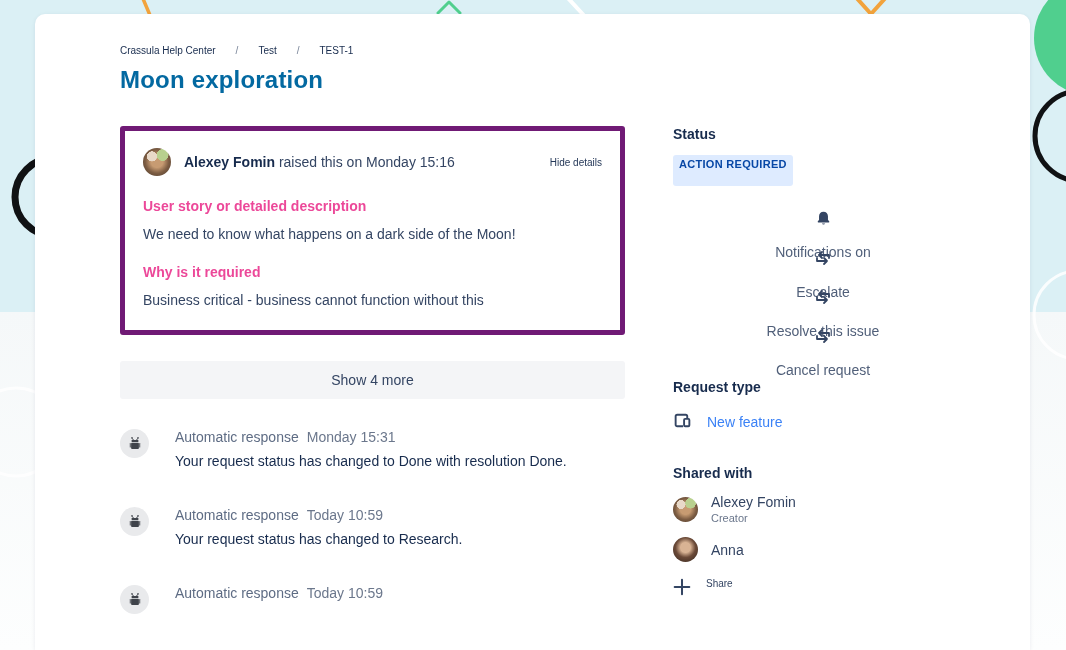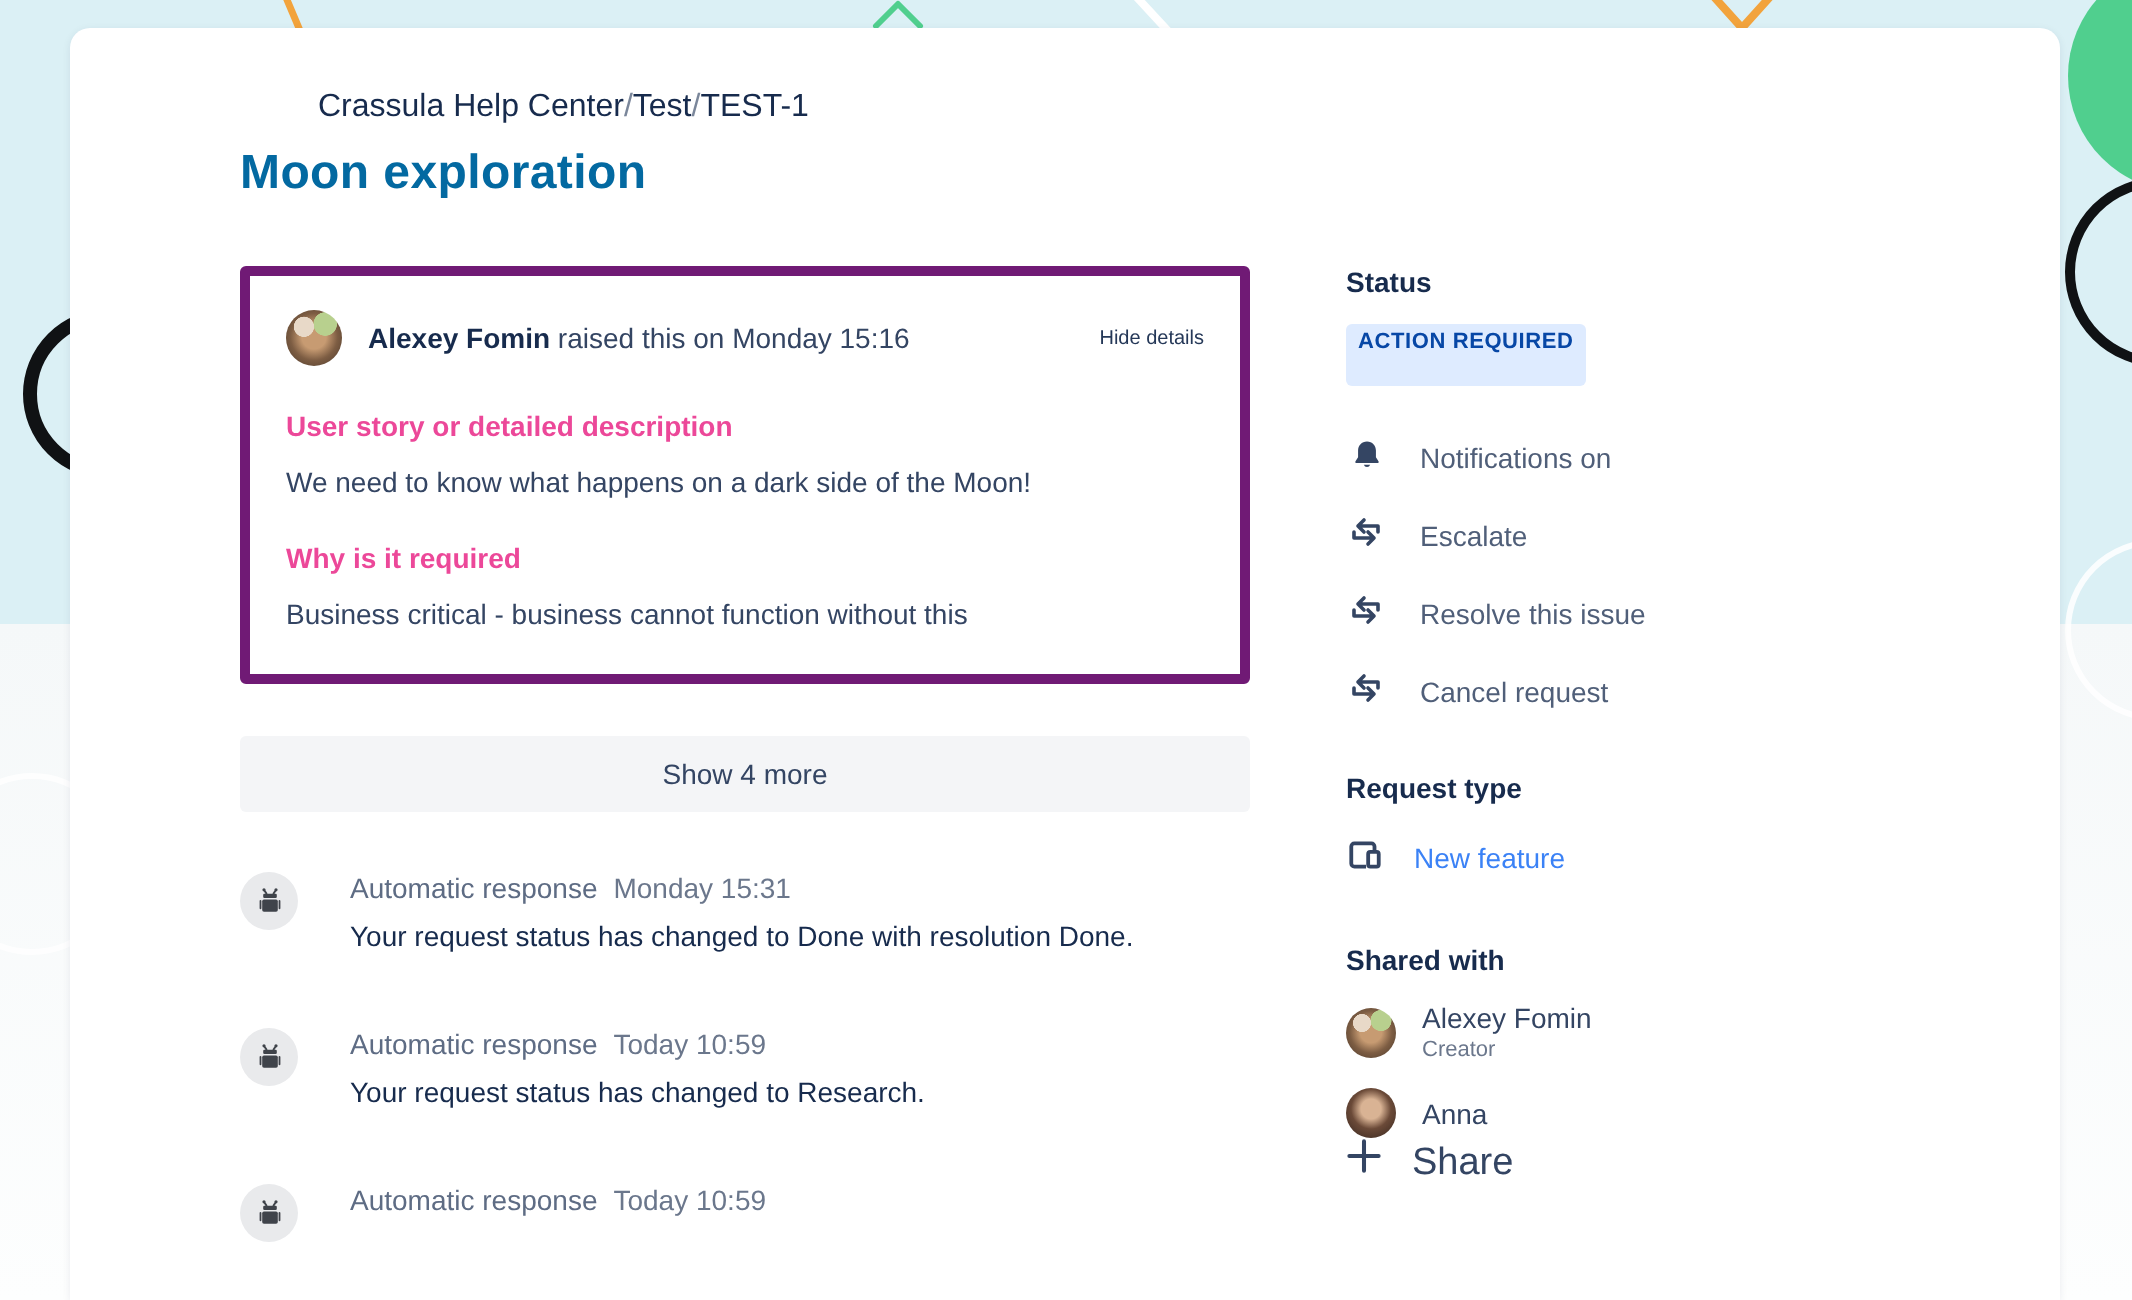--- a/index.html
+++ b/index.html
@@ -11,21 +11,21 @@
   .bg-top { position:absolute; left:0; top:0; width:1066px; height:312px; background:#DBF0F5; }
   .bg-bottom { position:absolute; left:0; top:312px; width:1066px; height:338px;
     background:linear-gradient(180deg,#F5F8F9,#FDFEFE); }
   .decor { position:absolute; left:0; top:0; width:1066px; height:650px; pointer-events:none; }
 
   
   .main-card { position:absolute; left:35px; top:14px; width:995px; height:636px;
     background:#FFFFFF; border-radius:10px 10px 0 0; box-shadow:0 1px 4px rgba(9,30,66,.08); }
   .content { padding:31px 0 0 85px; }
 
-  .breadcrumb { font-size:16px; color:#172B4D; display:flex; gap:0; align-items:center;margin-left:39px; }
+  .breadcrumb { font-size:10px; color:#172B4D; display:flex; gap:20px; align-items:center; }
   .breadcrumb .sep { color:#7A869A; }
   .breadcrumb a { color:#172B4D; text-decoration:none; cursor:pointer; }
   .page-title { margin-top:10px; font-size:24px; font-weight:700; color:#0369a1; letter-spacing:.2px; }
 
   .columns { display:flex; margin-top:32px; }
   .main-col { width:505px; }
   .side-col { width:300px; margin-left:48px; }
 
   
   .details-card { border:5px solid #701a75; border-radius:3px; background:#fff; padding:17px 18px 22px; }
@@ -55,30 +55,30 @@
   .ai-body { margin-left:26px; }
   .ai-head { font-size:14px; color:#5E6C84; }
   .ai-time { margin-left:8px; color:#6B778C; }
   .ai-msg { margin-top:8px; font-size:14px; color:#172B4D; }
 
   
   .side-heading { font-size:14px; font-weight:700; color:#172B4D; }
   .status-badge { display:inline-block; margin-top:13px; background:#DEEBFF; color:#0747A6;
     font-size:11px; font-weight:700; letter-spacing:.3px; padding:3px 6px 16px; border-radius:3px; }
   .side-actions { margin-top:24px; }
-  .side-action { display:flex; align-items:flex-end; gap:17px; margin-top:19px; height:20px;
-    font-size:14px; color:#505F79; cursor:pointer; }
+  .side-action { display:flex; align-items:center; gap:17px; margin-top:19px; height:20px;
+    font-size:14px; color:#505F79; cursor:pointer;flex-direction:column; }
   .side-action .ic { width:20px; height:20px; display:flex; align-items:center; justify-content:center; }
   .section { margin-top:32px; }
   .req-type-row { display:flex; align-items:center; gap:15px; margin-top:16px; font-size:14px; color:#3b82f6; }
   .person-row { display:flex; align-items:center; gap:13px; margin-top:13px; }
   .person-row .avatar { width:25px; height:25px; }
   .person-name { font-size:14px; color:#344563; }
   .person-role { font-size:11px; color:#6B778C; margin-top:2px; }
-  .share-row { display:flex; align-items:flex-end; gap:15px; margin-top:0; font-size:19px;
+  .share-row { display:flex; align-items:flex-start; gap:15px; margin-top:16px; font-size:10px;
     color:#344563; cursor:pointer; }
 </style>
 </head>
 <body>
 
 <div class="stage">
   <div class="bg-top"></div>
   <div class="bg-bottom"></div>
 
   <svg class="decor" viewBox="0 0 1066 650">

